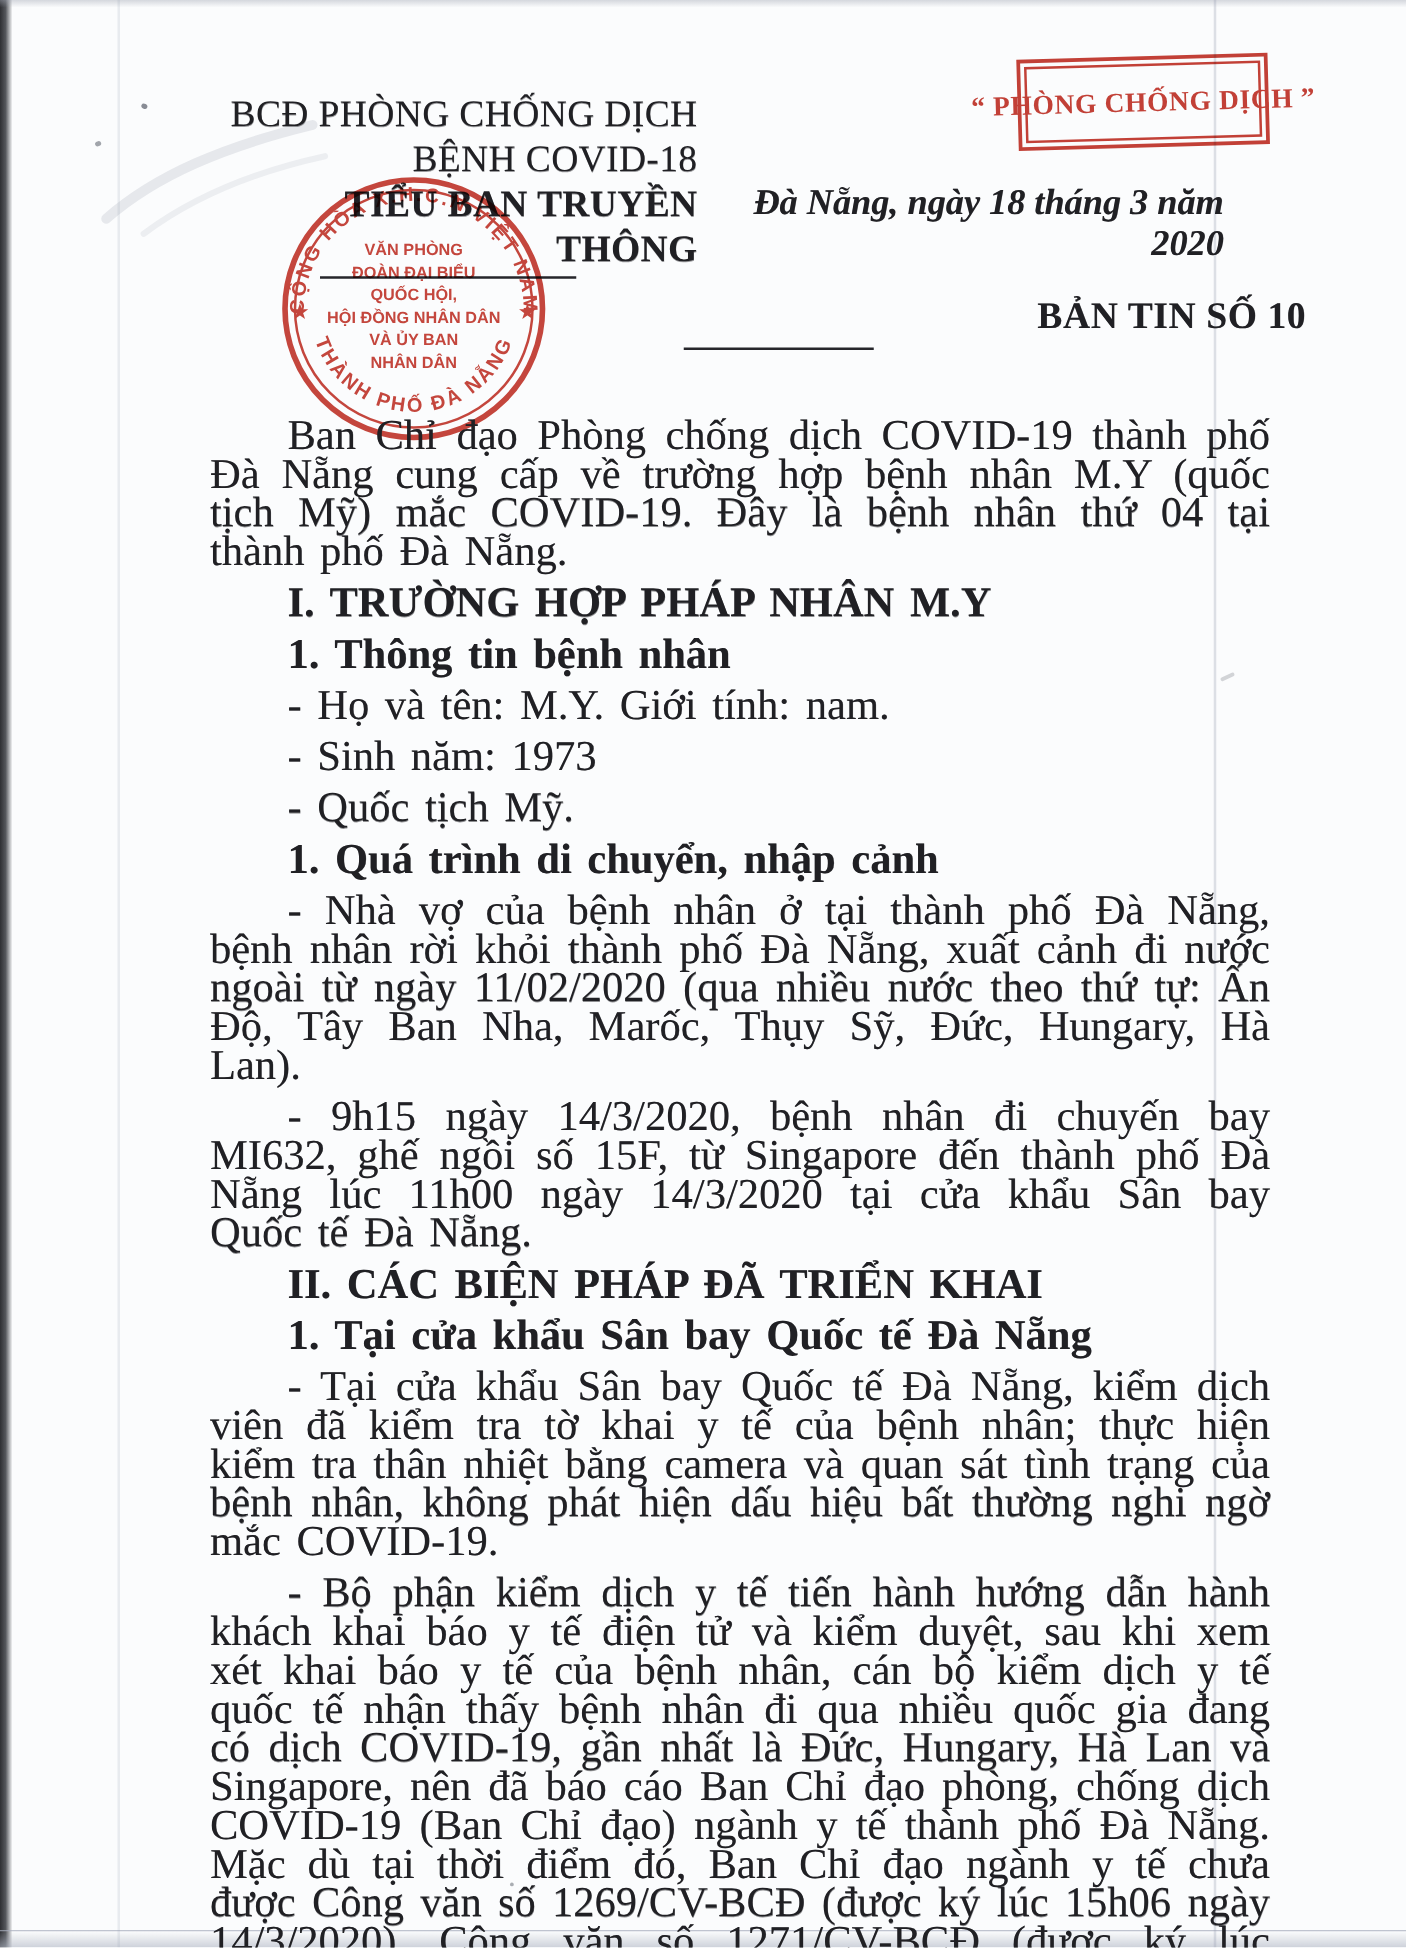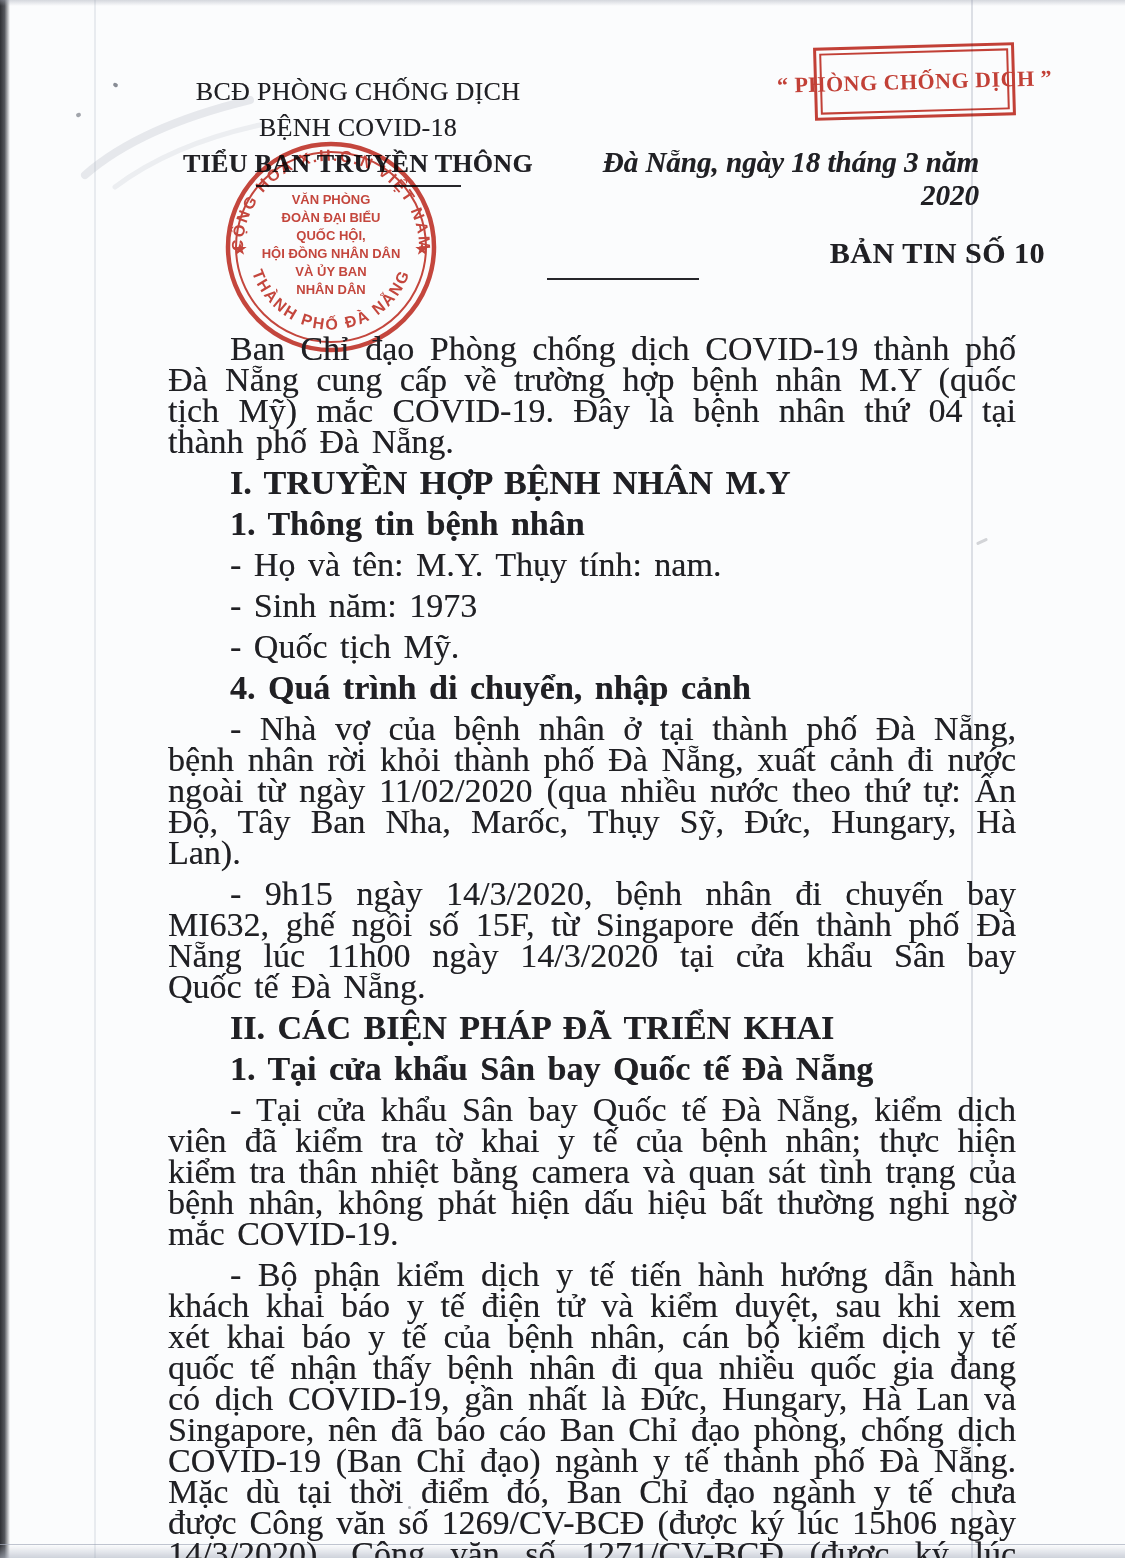--- a/index.html
+++ b/index.html
@@ -30,21 +30,21 @@
   .pencil { position:absolute; left:55px; top:55px; pointer-events:none; }
   .dot { position:absolute; border-radius:50%; background:#575d68; }
   .dot1 { left:113px; top:83px;  width:5px; height:4px; opacity:.7; transform:rotate(30deg); }
   .dot2 { left:76px;  top:113px; width:5px; height:4px; opacity:.55; transform:rotate(-20deg); }
   .dot3 { left:976px; top:540px; width:12px; height:3px; border-radius:2px; opacity:.25; transform:rotate(-25deg); }
   .dot4 { left:408px; top:1506px; width:3px; height:3px; opacity:.5; }
 
   
   .org-header {
     position:absolute; left:158px; top:74px; width:400px;
-    text-align:center; font-size:26px; line-height:36px; letter-spacing:.3px;
+    text-align:right; font-size:30px; line-height:36px; letter-spacing:.3px;
     text-shadow:.2px .2px .4px rgba(35,35,40,.45);
   }
   .org-header .l3 { font-weight:bold; }
   .org-underline { width:205px; border-top:2.5px solid #26262b; margin:3px auto 0; height:0; }
 
   .date-line {
     position:absolute; left:555px; top:146px; width:424px;
     text-align:right; font-style:italic; font-weight:bold; font-size:29px;
     text-shadow:.2px .2px .4px rgba(35,35,40,.45);
   }
@@ -141,25 +141,25 @@
   <text class="stamp-center" x="107" y="154">NHÂN DÂN</text>
 </svg>
 
 <div class="doc-title">
   <span>BẢN TIN SỐ 10</span>
   <div class="title-underline"></div>
 </div>
 
 <div class="doc-body">
   <p class="p">Ban Chỉ đạo Phòng chống dịch COVID-19 thành phố Đà Nẵng cung cấp về trường hợp bệnh nhân M.Y (quốc tịch Mỹ) mắc COVID-19. Đây là bệnh nhân thứ 04 tại thành phố Đà Nẵng.</p>
-  <p class="hd">I. TRUYỀN HỢP BỆNH NHÂN M.Y</p>
+  <p class="hd">I. TRƯỜNG HỢP PHÁP NHÂN M.Y</p>
   <p class="hd">1. Thông tin bệnh nhân</p>
-  <p class="it">- Họ và tên: M.Y. Thụy tính: nam.</p>
+  <p class="it">- Họ và tên: M.Y. Giới tính: nam.</p>
   <p class="it">- Sinh năm: 1973</p>
   <p class="it">- Quốc tịch Mỹ.</p>
-  <p class="hd">4. Quá trình di chuyển, nhập cảnh</p>
+  <p class="hd">1. Quá trình di chuyển, nhập cảnh</p>
   <p class="p">- Nhà vợ của bệnh nhân ở tại thành phố Đà Nẵng, bệnh nhân rời khỏi thành phố Đà Nẵng, xuất cảnh đi nước ngoài từ ngày 11/02/2020 (qua nhiều nước theo thứ tự: Ấn Độ, Tây Ban Nha, Marốc, Thụy Sỹ, Đức, Hungary, Hà Lan).</p>
   <p class="p">- 9h15 ngày 14/3/2020, bệnh nhân đi chuyến bay MI632, ghế ngồi số 15F, từ Singapore đến thành phố Đà Nẵng lúc 11h00 ngày 14/3/2020 tại cửa khẩu Sân bay Quốc tế Đà Nẵng.</p>
   <p class="hd">II. CÁC BIỆN PHÁP ĐÃ TRIỂN KHAI</p>
   <p class="hd">1. Tại cửa khẩu Sân bay Quốc tế Đà Nẵng</p>
   <p class="p">- Tại cửa khẩu Sân bay Quốc tế Đà Nẵng, kiểm dịch viên đã kiểm tra tờ khai y tế của bệnh nhân; thực hiện kiểm tra thân nhiệt bằng camera và quan sát tình trạng của bệnh nhân, không phát hiện dấu hiệu bất thường nghi ngờ mắc COVID-19.</p>
   <p class="p">- Bộ phận kiểm dịch y tế tiến hành hướng dẫn hành khách khai báo y tế điện tử và kiểm duyệt, sau khi xem xét khai báo y tế của bệnh nhân, cán bộ kiểm dịch y tế quốc tế nhận thấy bệnh nhân đi qua nhiều quốc gia đang có dịch COVID-19, gần nhất là Đức, Hungary, Hà Lan và Singapore, nên đã báo cáo Ban Chỉ đạo phòng, chống dịch COVID-19 (Ban Chỉ đạo) ngành y tế thành phố Đà Nẵng. Mặc dù tại thời điểm đó, Ban Chỉ đạo ngành y tế chưa được Công văn số 1269/CV-BCĐ (được ký lúc 15h06 ngày 14/3/2020), Công văn số 1271/CV-BCĐ (được ký lúc 16h43 ngày 14/3/2020) và Công văn số 1272/CV-BCĐ (được ký lúc</p>
 </div>
 
 </body></html>

